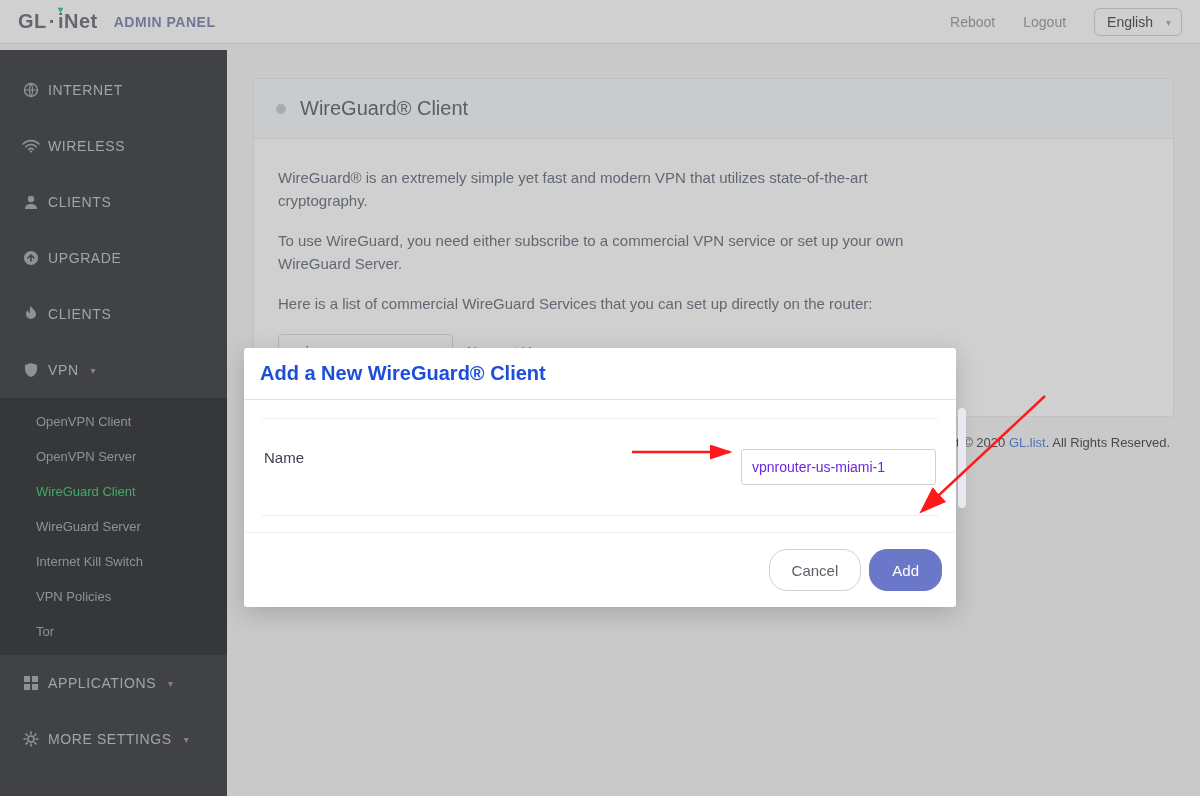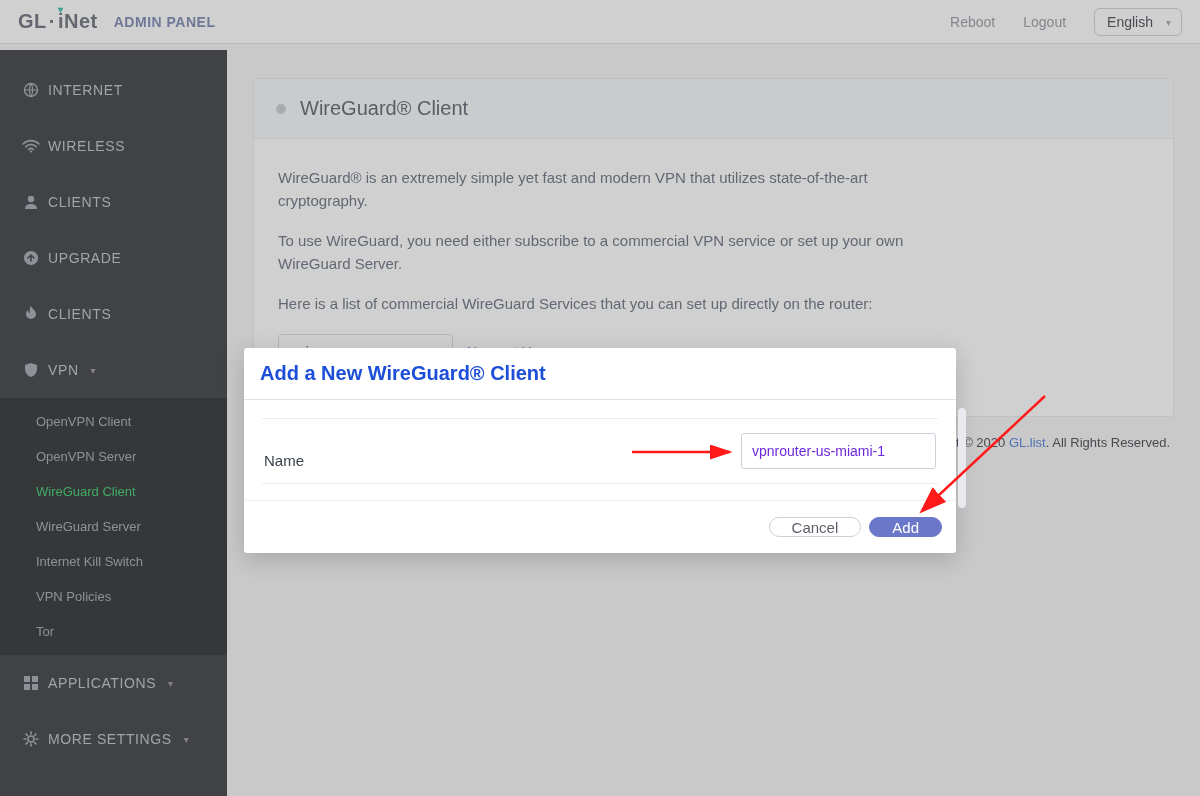--- a/index.html
+++ b/index.html
@@ -75,35 +75,35 @@
   
   .modal {
     position:absolute; width:712px; left:244px; top:348px; background:#fff;
     border-radius:3px; box-shadow: 0 6px 24px rgba(0,0,0,0.18);
   }
   .modal-header { padding: 14px 16px 10px; }
   .modal-title { font-size:20px; font-weight:600; color:#1d4ed8; }
   .modal-sep { height:1px; background:#e0e2e8; margin: 4px 0 0;}
   .modal-body { padding: 18px 18px 4px; }
   .form-row {
-    display:flex; align-items:flex-end; justify-content:space-between;
+    display:flex; align-items:flex-start; justify-content:space-between;
     border-top:1px solid #edeef2; border-bottom:1px solid #edeef2;
-    padding: 14px 2px;
+    padding: 30px 2px;
   }
   .form-label { font-size:15px; color:#3b414c; }
   .form-input {
     width: 195px; height:36px; border:1px solid #cdd1d9; border-radius:3px;
     padding: 0 10px; font-size:14px; color:#6d28d9;
   }
   .modal-footer {
     display:flex; justify-content:flex-end; gap:8px; padding: 16px 14px 16px; border-top:1px solid #eef0f4;
     margin-top:12px;
   }
   .btn {
-    height:20px; padding: 0 22px; border-radius:18px; font-size:15px; cursor:pointer;
+    height:42px; padding: 0 22px; border-radius:18px; font-size:15px; cursor:pointer;
     display:flex; align-items:center;
   }
   .btn-cancel { background:#fff; border:1px solid #cdd1d9; color:#5a5f69;}
   .btn-add { background:#6b77c8; border:1px solid #6b77c8; color:#fff;}
 
   
   .modal-scroll-hint { position:absolute; right:-10px; top:60px; width:8px; height:100px; background:#e9eaef; border-radius:4px;}
 
   
   .arrow-svg { position:absolute; pointer-events:none; }

